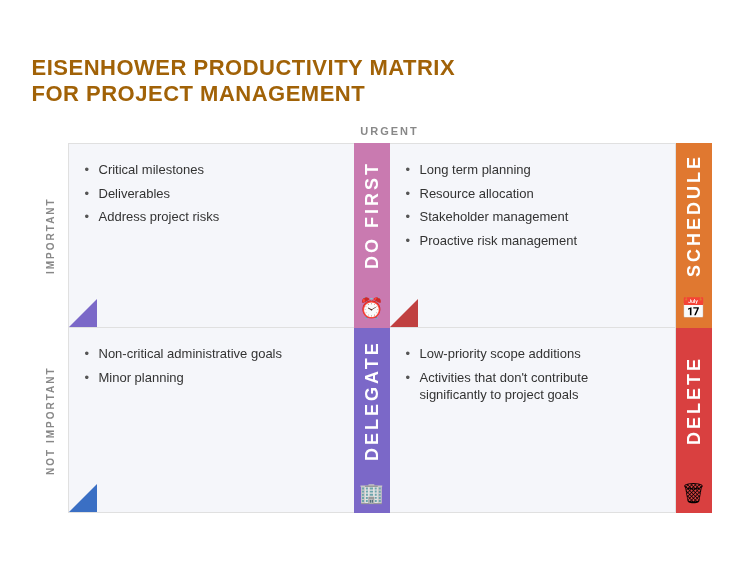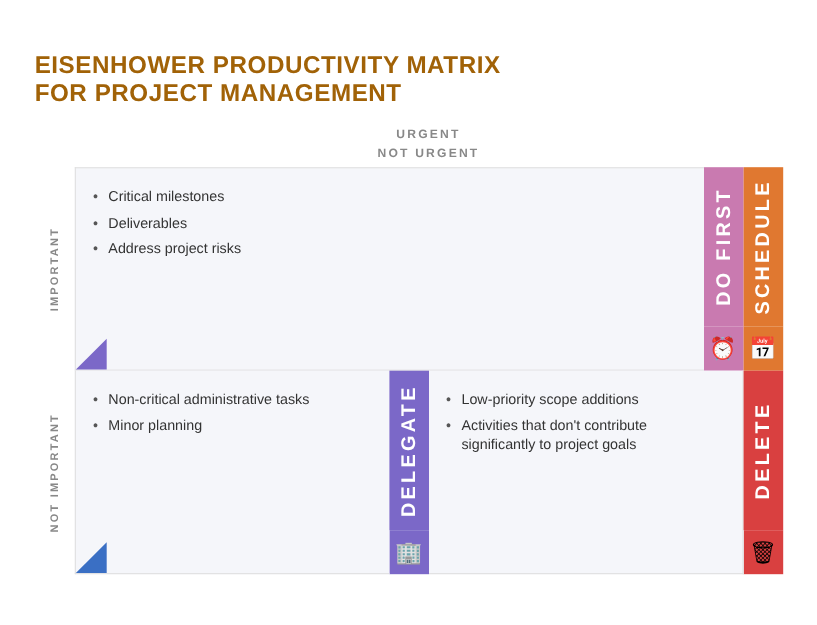--- a/index.html
+++ b/index.html
@@ -225,21 +225,20 @@
   <div class="title">
     <span>EISENHOWER PRODUCTIVITY MATRIX</span><br>
     <span>FOR PROJECT MANAGEMENT</span>
   </div>
 
   <div class="matrix-wrapper">
 
     <div class="col-headers">
       <div class="col-header">URGENT</div>
       <div style="width:36px"></div>
-      <div class="col-header">NOT URGENT</div>
       <div style="width:36px"></div>
     </div>
 
     <div class="matrix-body">
 
       <div class="row-labels">
         <div class="row-label">IMPORTANT</div>
         <div class="row-label">NOT IMPORTANT</div>
       </div>
 
@@ -255,34 +254,42 @@
             </ul>
           </div>
 
           <div class="label-wrapper">
             <div class="side-label side-label-do label-text-wrapper">
               <span>DO FIRST</span>
             </div>
             <div class="icon-box icon-do label-icon-wrapper">⏰</div>
           </div>
 
+          <div class="quadrant q2" style="flex:1;">
+            <ul>
+              <li>Long term planning</li>
+              <li>Resource allocation</li>
+              <li>Stakeholder management</li>
+              <li>Proactive risk management</li>
+            </ul>
+          </div>
 
           <div class="label-wrapper">
             <div class="side-label side-label-schedule label-text-wrapper">
               <span>SCHEDULE</span>
             </div>
             <div class="icon-box icon-schedule label-icon-wrapper">📅</div>
           </div>
         </div>
 
         <div style="display:flex; flex:1;">
 
           <div class="quadrant q3" style="flex:1;">
             <ul>
-              <li>Non-critical administrative tasks</li>
+              <li>Non-critical administrative goals</li>
               <li>Minor planning</li>
             </ul>
           </div>
 
           <div class="label-wrapper">
             <div class="side-label side-label-delegate label-text-wrapper">
               <span>DELEGATE</span>
             </div>
             <div class="icon-box icon-delegate label-icon-wrapper">🏢</div>
           </div>

